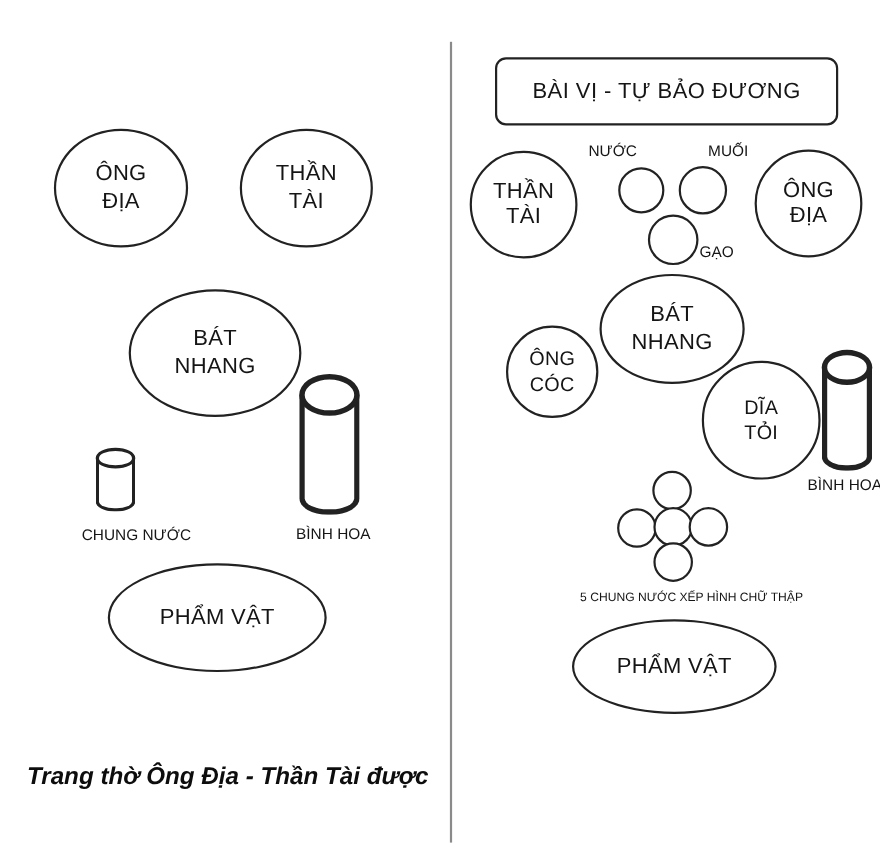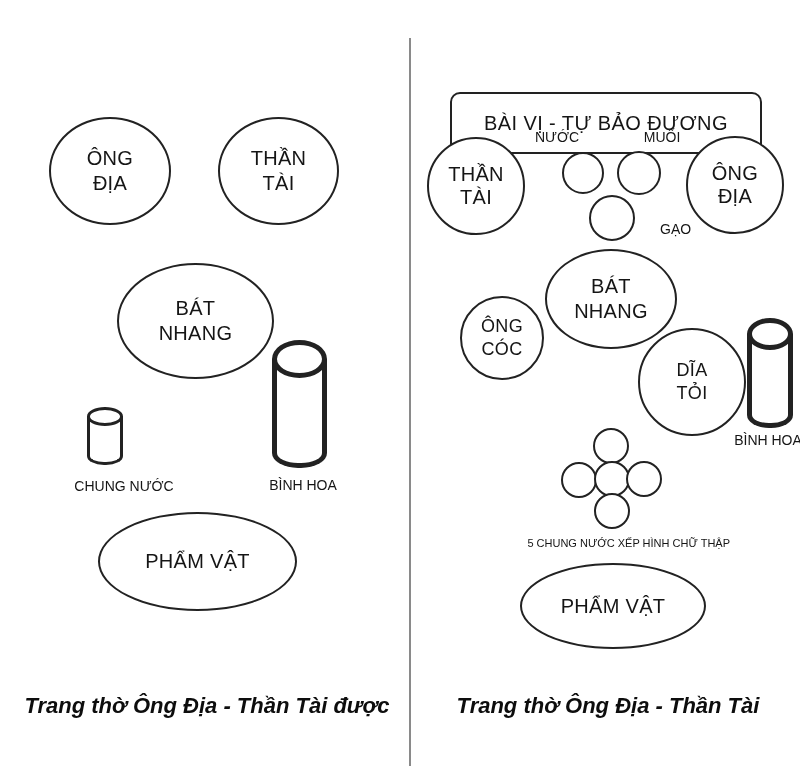--- a/index.html
+++ b/index.html
@@ -41,21 +41,20 @@
     color:var(--ink);
   }
   .plaque{
     position:absolute;
     border:2px solid var(--stroke);
     border-radius:10px;
     background:#fff;
     display:flex;align-items:center;justify-content:center;
     font-size:20px;letter-spacing:.4px;
     text-align:right;
-    margin-top:40px;
   }
   .caption{
     position:absolute;
     font-weight:bold;
     font-size:22px;line-height:29px;
     text-align:center;
     color:#0d0d0d;
     font-style:italic;
   }
   .cylinder{position:absolute;}
@@ -140,21 +139,21 @@
       <span>ÔNG</span>
       <span>ĐỊA</span>
     </div>
 
     <div class="lbl" style="left:517px;top:129px;width:80px;">NƯỚC</div>
     <div class="lbl" style="left:622px;top:129px;width:80px;">MUỐI</div>
 
     <div class="cup" style="left:562px;top:152px;width:38px;height:38px;"></div>
     <div class="cup" style="left:617px;top:151px;width:40px;height:40px;"></div>
     <div class="cup" style="left:589px;top:195px;width:42px;height:42px;"></div>
-    <div class="lbl" style="left:636px;top:221px;margin-left:24px;">GẠO</div>
+    <div class="lbl" style="left:636px;top:221px;">GẠO</div>
 
     <div class="circle" style="left:545px;top:249px;width:128px;height:96px;">
       <span>BÁT</span>
       <span>NHANG</span>
     </div>
 
     <div class="circle small-text" style="left:460px;top:296px;width:80px;height:80px;">
       <span>ÔNG</span>
       <span>CÓC</span>
     </div>
@@ -176,17 +175,16 @@
     <div class="cup" style="left:626px;top:461px;width:32px;height:32px;"></div>
     <div class="cup" style="left:594px;top:493px;width:32px;height:32px;"></div>
 
     <div class="lbl" style="left:480px;top:535px;width:250px;font-size:11px;text-align:right;">5 CHUNG NƯỚC XẾP HÌNH CHỮ THẬP</div>
 
     <div class="circle" style="left:520px;top:563px;width:182px;height:82px;">
       <span>PHẨM VẬT</span>
     </div>
 
     <div class="caption" style="left:420px;top:691px;width:376px;">
-      <div>Trang thờ Ông Địa - Thần Tài</div>
     </div>
   </section>
 
 </div>
 
 </body></html>

